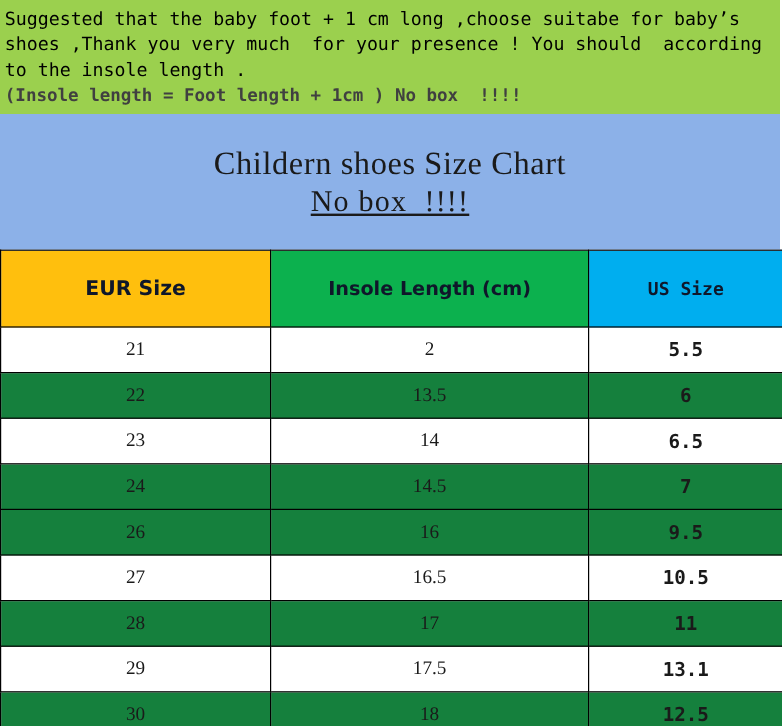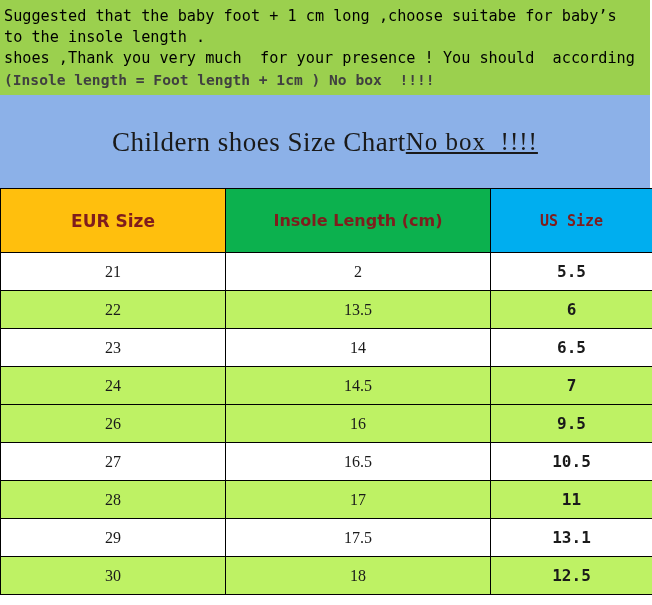--- a/index.html
+++ b/index.html
@@ -39,23 +39,24 @@
   .notice-line.red {
     color: #404040;
     font-weight: bold;
     font-size: 14.6px;
   }
 
   
   .title-block {
     background: #8CB1E8;
     width: 100%;
-    height: 93px;
+    height: 113px;
     box-sizing: border-box;
     display: flex;
+    flex-direction: column;
     align-items: center;
     justify-content: center;
     border-right: 2px solid #ffffff;
   }
   .title-main {
     font-family: "Liberation Serif", serif;
     font-size: 27px;
     line-height: 34px;
     color: #1a1a1a;
     letter-spacing: 0.5px;
@@ -83,21 +84,21 @@
 
   table.size-table th,
   table.size-table td {
     border: 1px solid #000000;
     text-align: center;
     padding: 0;
     margin: 0;
   }
   table.size-table th {
     height: 63px;
-    color: #7f1d1d;
+    color: #0f172a;
   }
   th.h-eur {
     background: #FFBF0D;
     font-family: "DejaVu Sans", "Liberation Sans", sans-serif;
     font-weight: bold;
     font-size: 17px;
   }
   th.h-ins {
     background: #0CB14E;
     font-family: "DejaVu Sans", "Liberation Sans", sans-serif;
@@ -119,31 +120,31 @@
   td.cell-eur, td.cell-ins {
     font-family: "Liberation Serif", serif;
     font-size: 16.5px;
   }
   td.cell-us {
     font-family: "DejaVu Sans Mono", "Liberation Mono", monospace;
     font-weight: bold;
     font-size: 14px;
   }
   tr.row-odd td  { background: #ffffff; }
-  tr.row-even td { background: #bef264; }
+  tr.row-even td { background: #15803d; }
 </style>
 </head>
 <body>
 
 <div class="page">
 
   <div class="notice">
     <div class="notice-line">Suggested that the baby foot + 1 cm long ,choose suitabe for baby’s</div>
+    <div class="notice-line">shoes ,Thank you very much  for your presence ! You should  according</div>
     <div class="notice-line">to the insole length .</div>
-    <div class="notice-line">shoes ,Thank you very much  for your presence ! You should  according</div>
     <div class="notice-line red">(Insole length = Foot length + 1cm ) No box  !!!!</div>
   </div>
 
   <div class="title-block">
     <div class="title-main">Childern shoes Size Chart</div>
     <div class="title-sub">No box  !!!!</div>
   </div>
 
   <table class="size-table">
     <colgroup>

